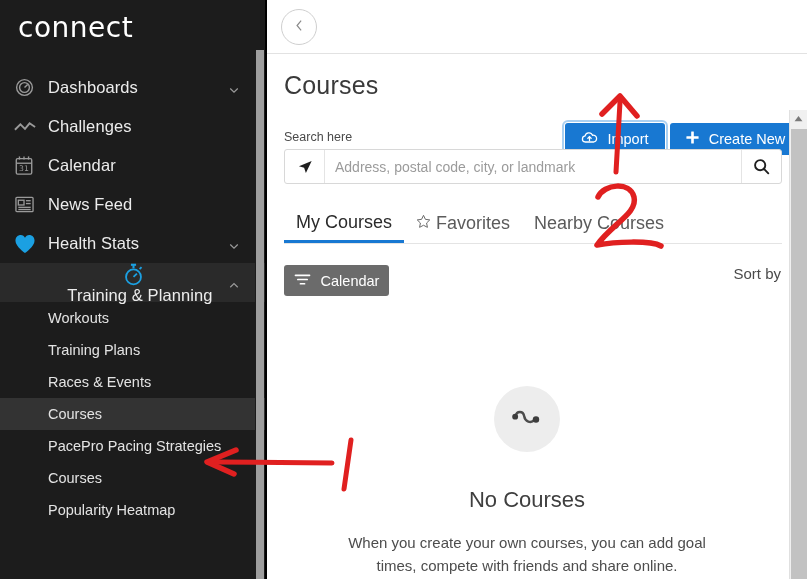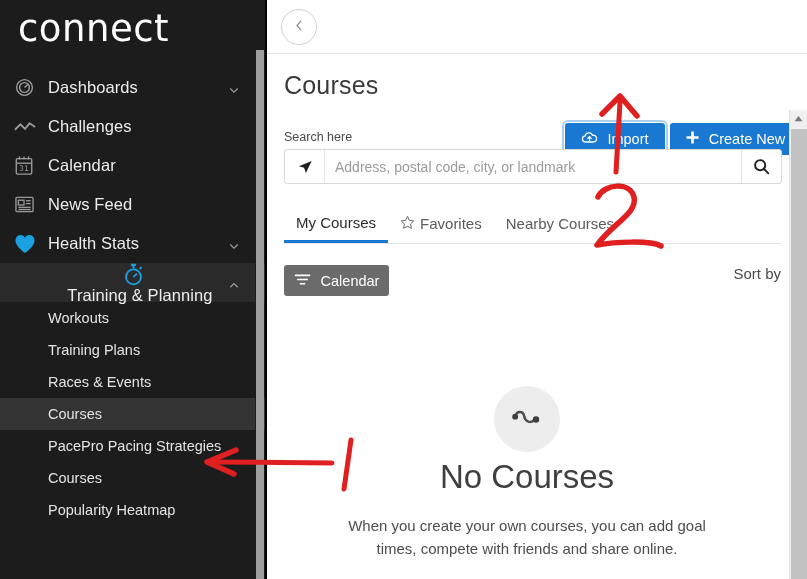--- a/index.html
+++ b/index.html
@@ -18,21 +18,21 @@
     background: #1c1c1c;
     overflow: hidden;
   }
   .brand {
     height: 56px;
     display: flex; align-items: center;
     padding-left: 18px;
   }
   .brand-word {
     color: #ffffff;
-    font-size: 37px;
+    font-size: 28px;
     letter-spacing: 0.5px;
     font-family: "DejaVu Sans", sans-serif;
     font-weight: 400;
     line-height: 1;
     white-space: nowrap;
   }
   .nav-list { padding-top: 12px; }
   .nav-item {
     position: relative;
     display: flex; align-items: center;
@@ -196,21 +196,21 @@
     height: 40px;
     border-bottom: 1px solid #e4e4e4;
     display: flex;
     align-items: flex-start;
   }
   .tab {
     height: 39px;
     display: flex; align-items: center;
     gap: 5px;
     padding: 0 12px;
-    font-size: 15px;
+    font-size: 18px;
     color: #5b5b5b;
     cursor: pointer;
     white-space: nowrap;
   }
   .tab.active {
     color: #2b2b2b;
     border-bottom: 3px solid #1878d2;
   }
 
   
@@ -250,22 +250,22 @@
     text-align: center;
   }
   .empty-icon {
     width: 66px; height: 66px;
     border-radius: 50%;
     background: #ededed;
     margin: 0 auto;
     display: flex; align-items: center; justify-content: center;
   }
   .empty-title {
-    margin-top: 6px;
-    font-size: 33px;
+    margin-top: 35px;
+    font-size: 22px;
     color: #3f3f3f;
     font-weight: 400;
   }
   .empty-sub {
     margin-top: 18px;
     font-size: 15px;
     color: #4d4d4d;
     line-height: 1.55;
     width: 370px;
     margin-left: auto; margin-right: auto;

